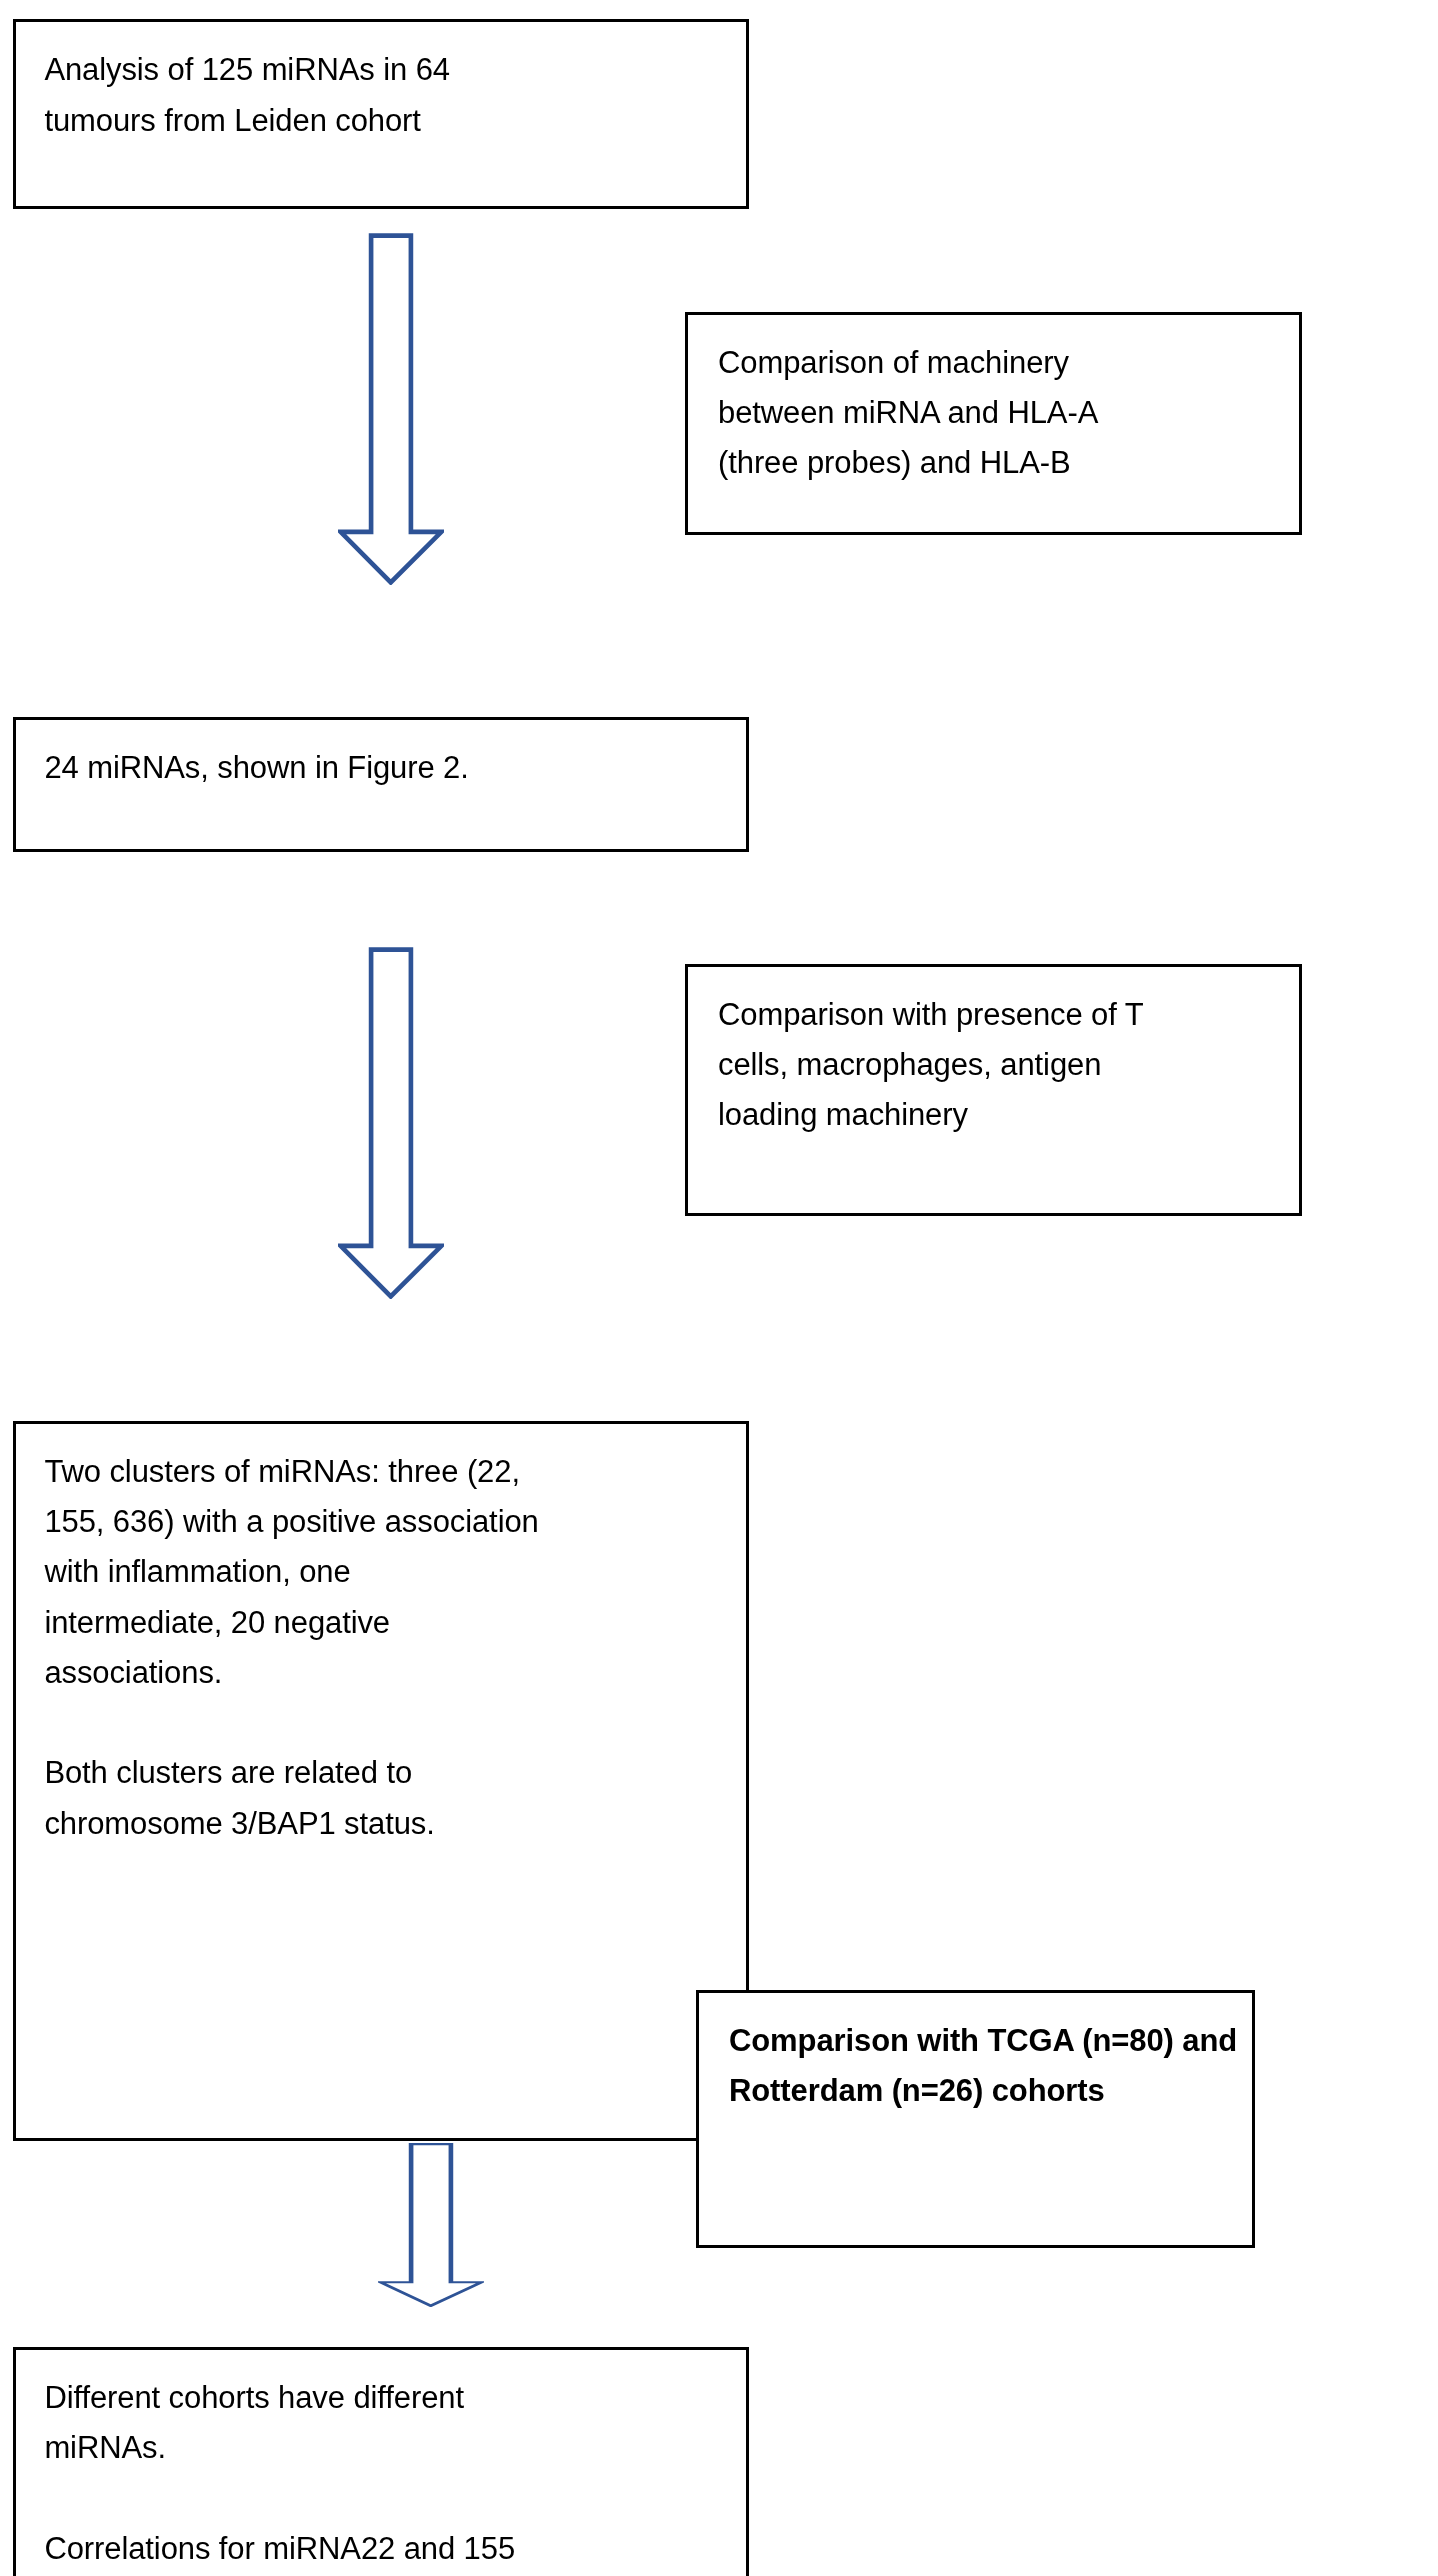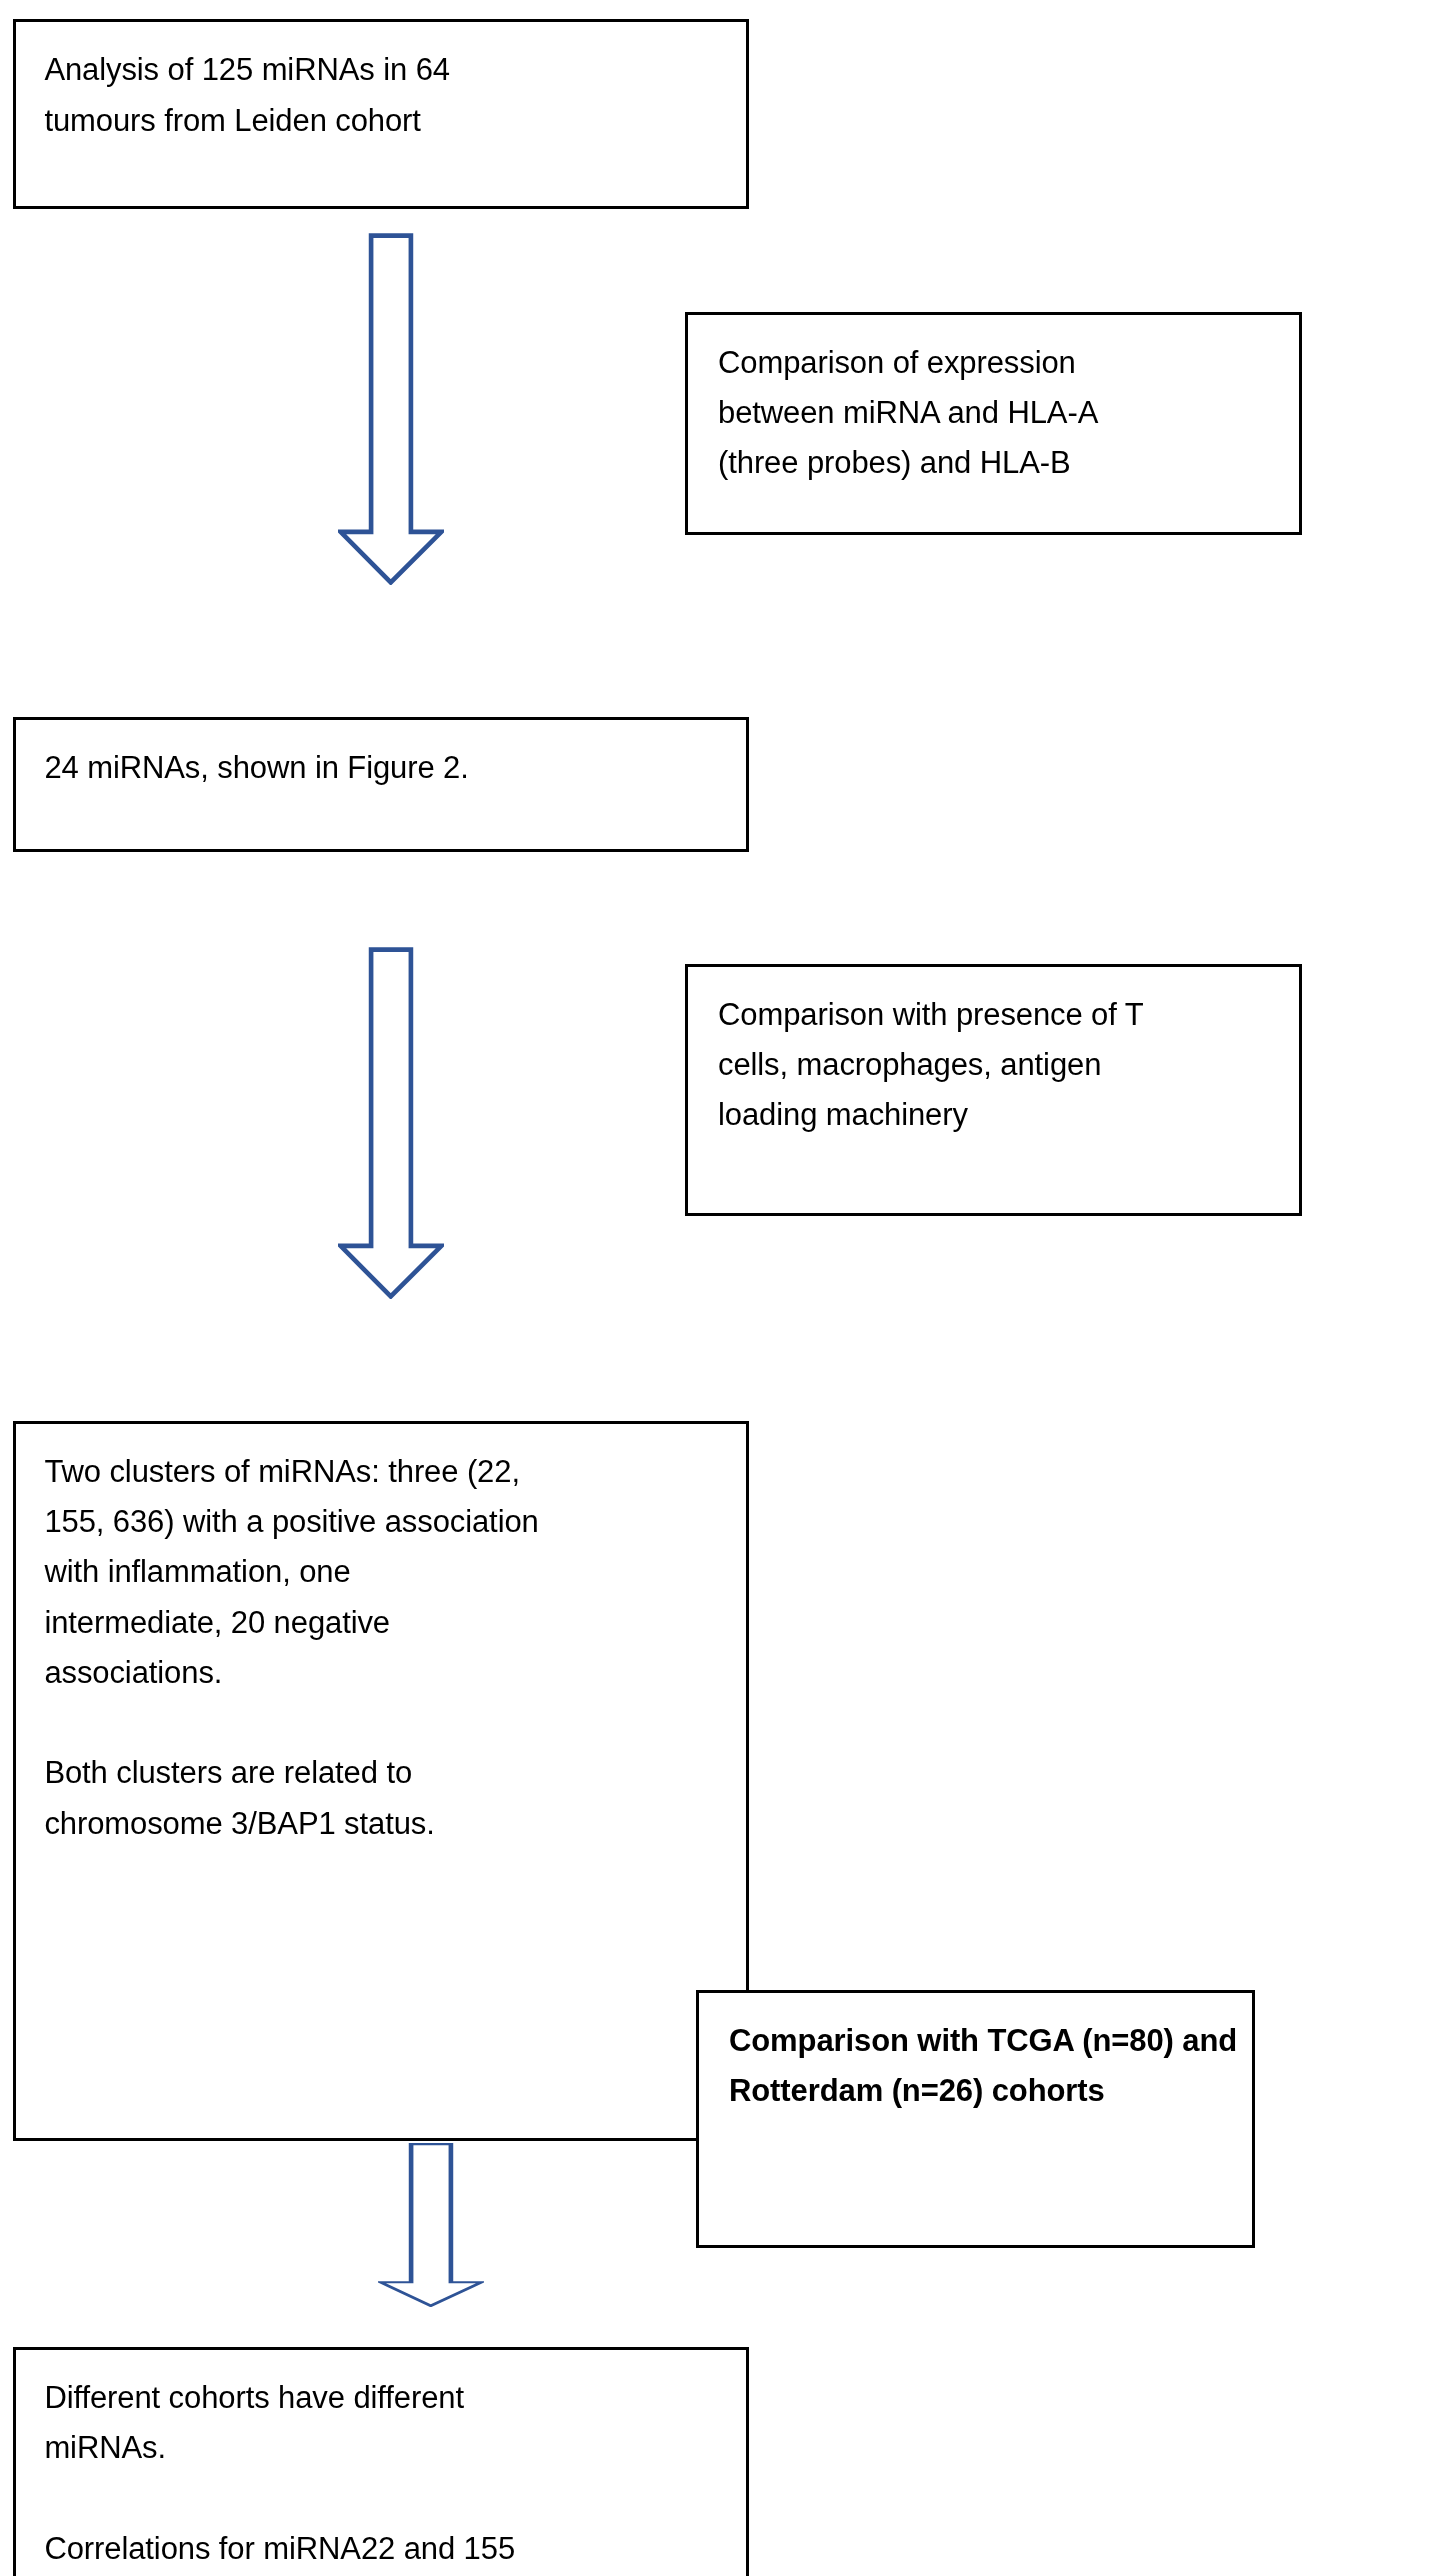--- a/index.html
+++ b/index.html
@@ -70,21 +70,21 @@
 tumours from Leiden cohort</span>
   </div>
 
   <div class="arrow" style="left:338px; top:233px; width:106px; height:352px;">
     <svg viewBox="0 0 205 683" preserveAspectRatio="none">
       <polygon points="64,5 141,5 141,580 200,580 102,678 5,580 64,580"></polygon>
     </svg>
   </div>
 
   <div class="flow-box side-box" style="left:685px; top:312px; width:617px; height:223px;">
-    <span class="box-text">Comparison of expression
+    <span class="box-text">Comparison of machinery
 between miRNA and HLA-A
 (three probes) and HLA-B</span>
   </div>
 
   <div class="flow-box main-box" style="top:685px; height:135px;margin-top:32px;">
     <span class="box-text">24 miRNAs, shown in Figure 2.</span>
   </div>
 
   <div class="arrow" style="left:338px; top:947px; width:106px; height:352px;">
     <svg viewBox="0 0 205 683" preserveAspectRatio="none">

